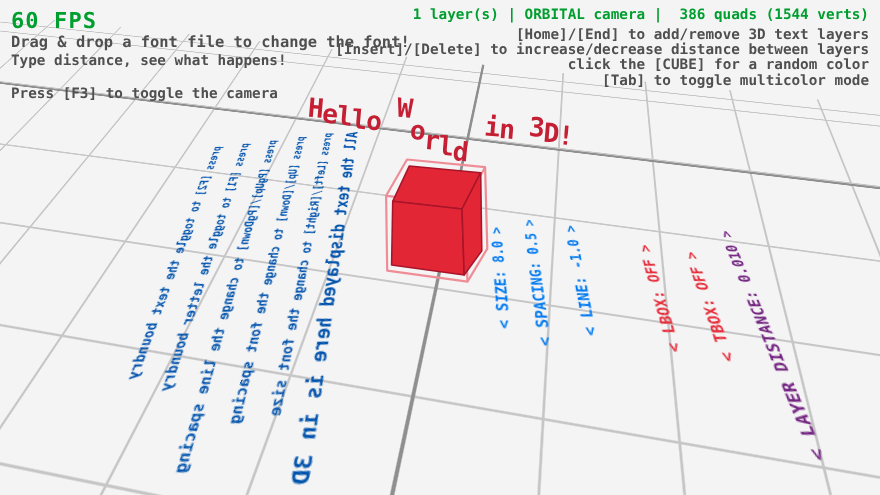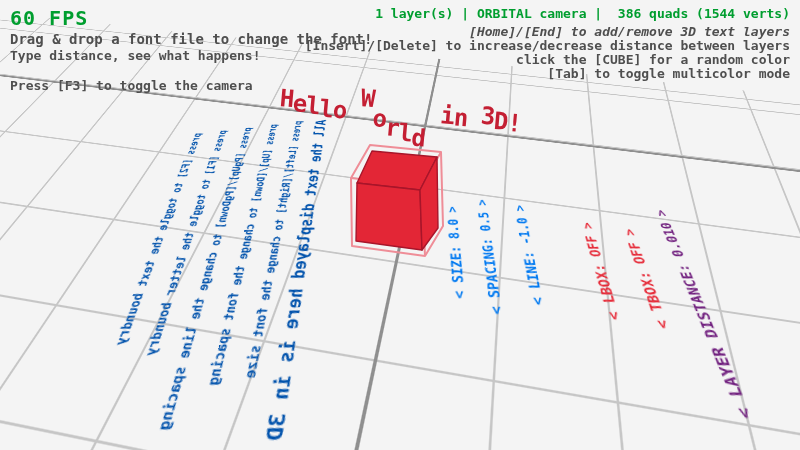--- a/index.html
+++ b/index.html
@@ -96,18 +96,18 @@
     </g>
   </svg>
 
   <div class="wave" id="wave-text" style="color: rgb(196, 31, 51);"><span style="transform: translateY(0px);">H</span><span style="transform: translateY(4px);">e</span><span style="transform: translateY(5px);">l</span><span style="transform: translateY(7px);">l</span><span style="transform: translateY(7px);">o</span><span style="transform: translateY(0px);"> </span><span style="transform: translateY(-7px);">W</span><span style="transform: translateY(12px);">o</span><span style="transform: translateY(20px);">r</span><span style="transform: translateY(24px);">l</span><span style="transform: translateY(28px);">d</span><span style="transform: translateY(0px);"> </span><span style="transform: translateY(3px);">i</span><span style="transform: translateY(4px);">n</span><span style="transform: translateY(0px);"> </span><span style="transform: translateY(0px);">3</span><span style="transform: translateY(4px);">D</span><span style="transform: translateY(5px);">!</span></div>
 
   <div class="hud fps" style="color: rgb(0, 158, 47);">60 FPS</div>
   <div class="hud hint-l0" style="color: rgb(79, 79, 79);">Drag &amp; drop a font file to change the font!</div>
   <div class="hud hint-l1" style="color: rgb(79, 79, 79);">Type distance, see what happens!</div>
   <div class="hud hint-l2" style="color: rgb(79, 79, 79);">Press [F3] to toggle the camera</div>
   <div class="hud stats" style="color: rgb(0, 158, 47);">1 layer(s) | ORBITAL camera |  386 quads (1544 verts)</div>
-  <div class="hud hint-r0" style="color: rgb(79, 79, 79); font-style: italic;">[Home]/[End] to add/remove 3D text layers</div>
+  <div class="hud hint-r0" style="color: rgb(79, 79, 79);">[Home]/[End] to add/remove 3D text layers</div>
   <div class="hud hint-r1" style="color: rgb(79, 79, 79);">[Insert]/[Delete] to increase/decrease distance between layers</div>
   <div class="hud hint-r2" style="color: rgb(79, 79, 79);">click the [CUBE] for a random color</div>
   <div class="hud hint-r3" style="color: rgb(79, 79, 79);">[Tab] to toggle multicolor mode</div>
 
 </div>
 
 </body></html>

